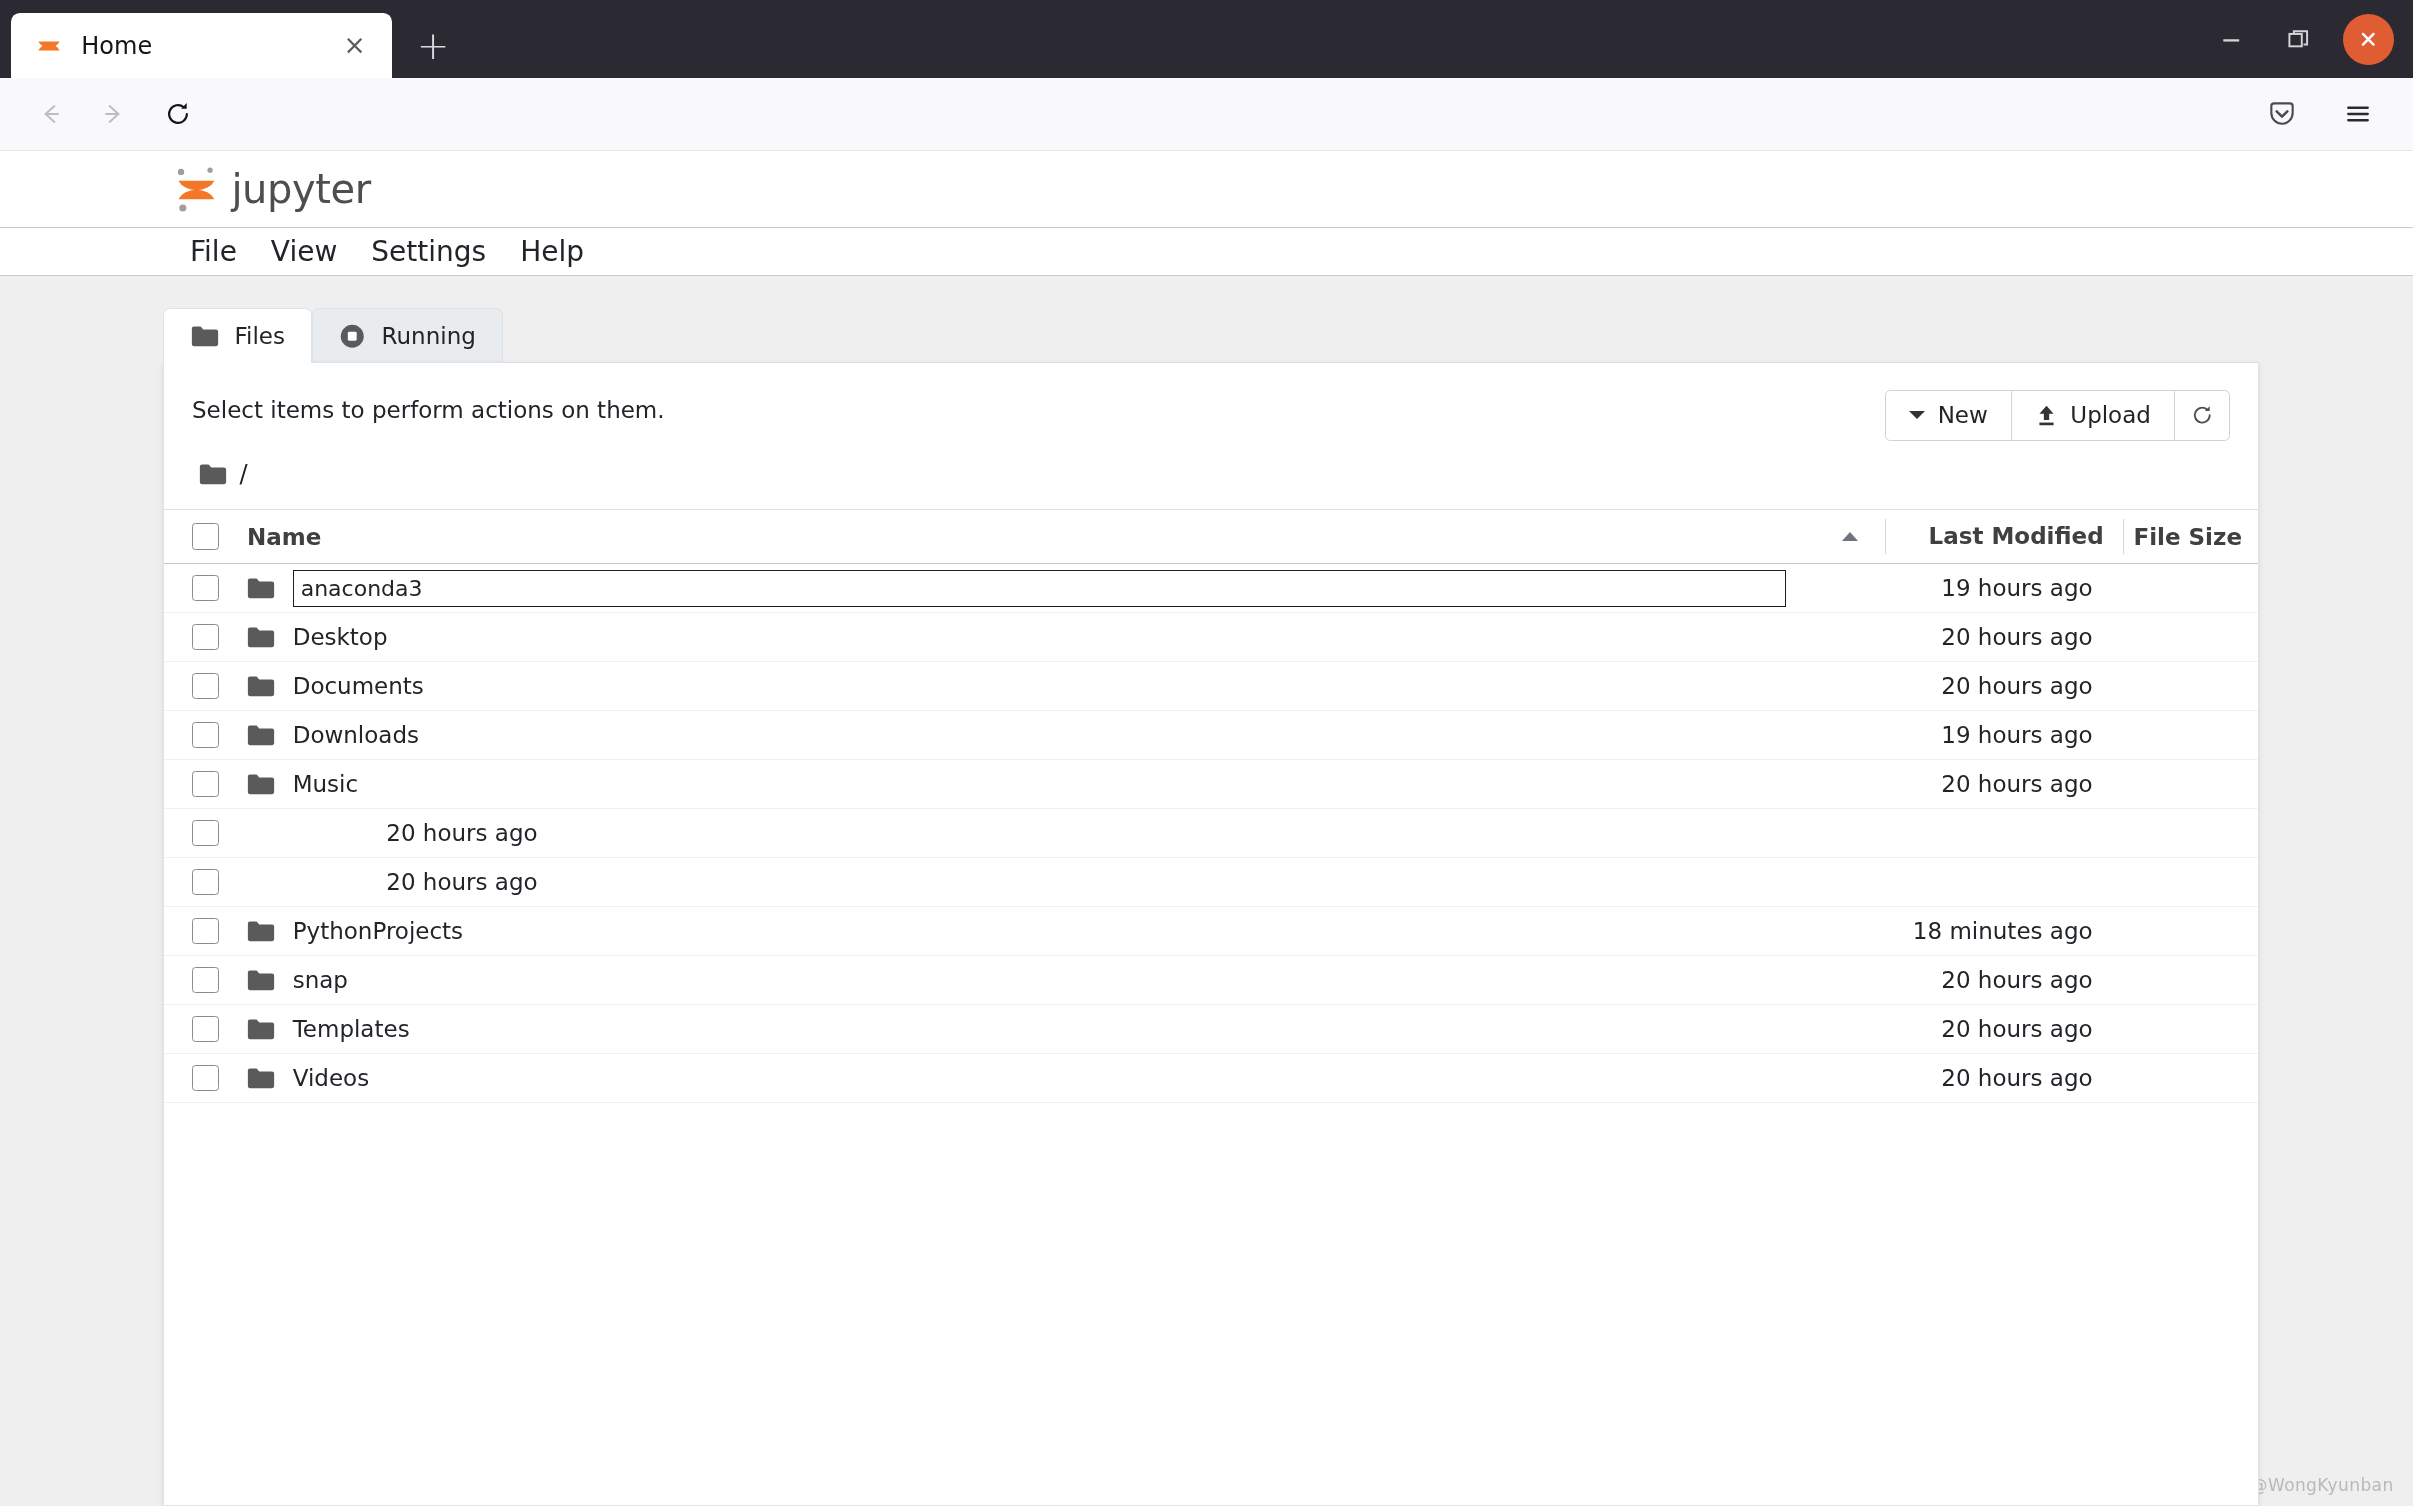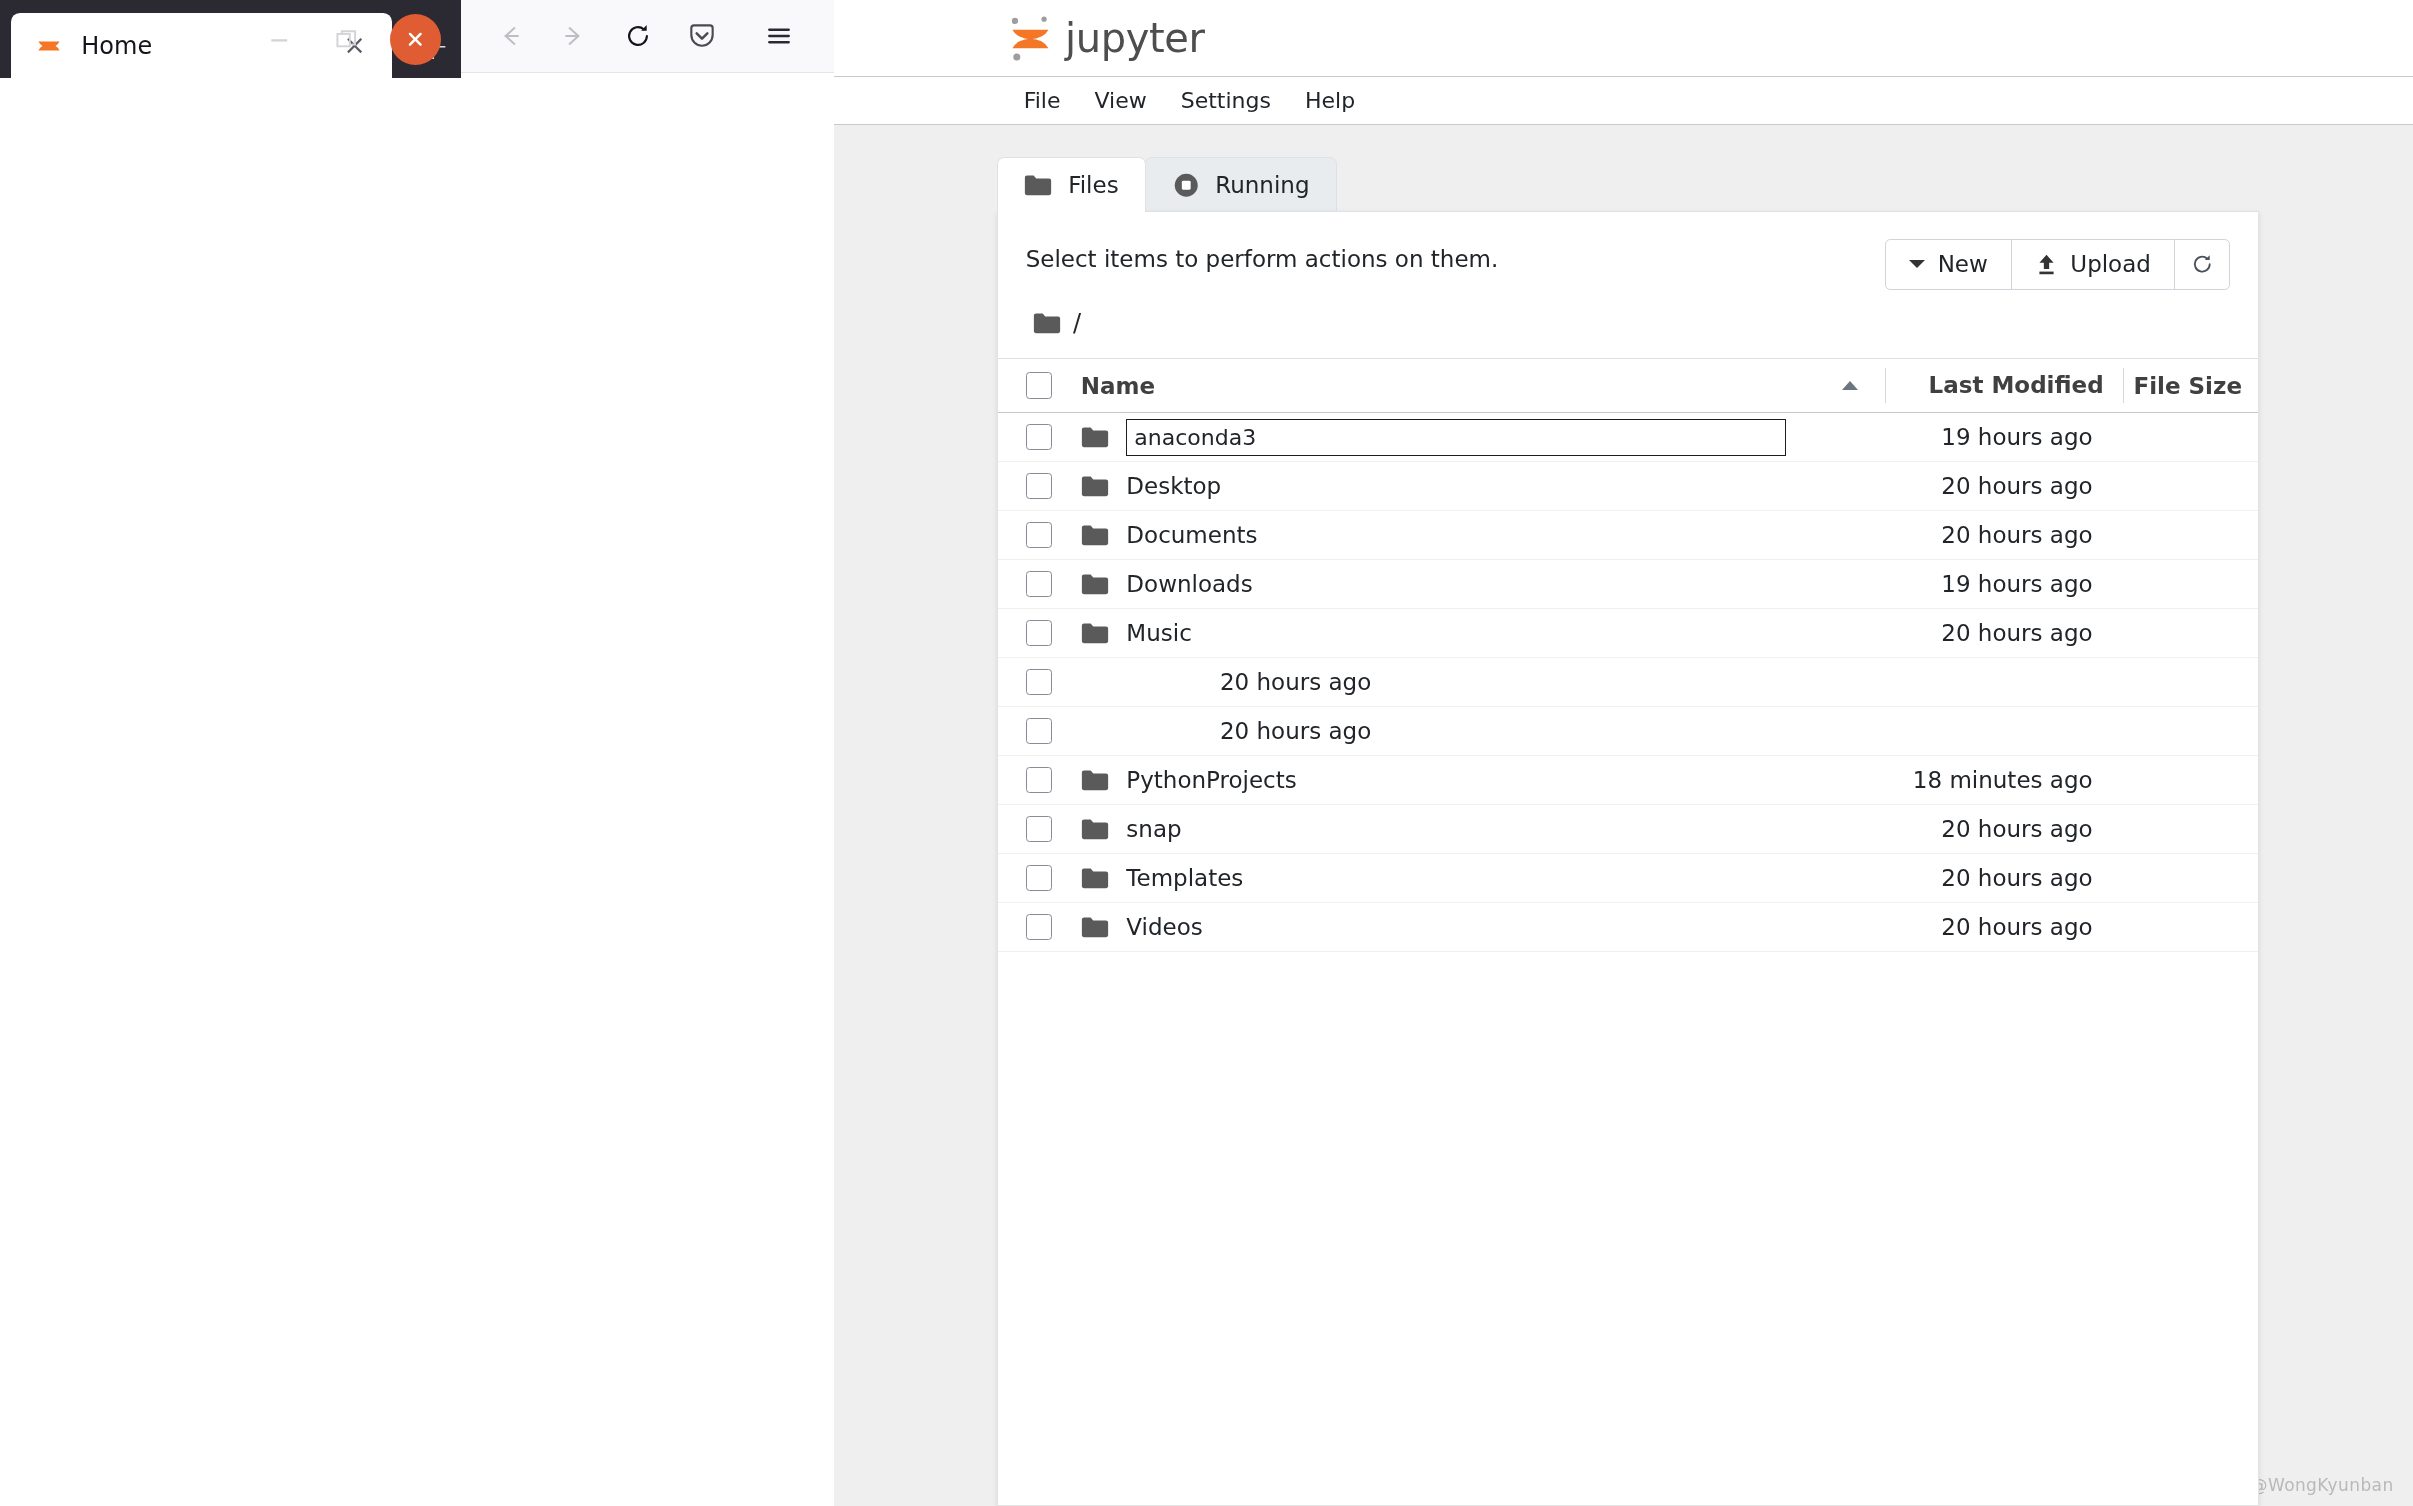--- a/index.html
+++ b/index.html
@@ -10,20 +10,21 @@
     overflow: hidden;
     font-family: "DejaVu Sans", "Liberation Sans", sans-serif;
     background: #ffffff;
   }
 
   
   .browser-window {
     width: 2413px;
     height: 1506px;
     display: flex;
+    flex-direction: column;
     background: #ffffff;
   }
 
   .tabstrip {
     height: 78px;
     background: #2b2a33;
     display: flex;
     align-items: flex-end;
     padding: 0 0 0 10.6px;
     position: relative;
@@ -217,21 +218,21 @@
     background: #ffffff;
     border-top: 0.9px solid #c9c9c9;
     border-bottom: 0.9px solid #c9c9c9;
     display: flex;
     align-items: center;
     padding-left: 173px;
     gap: 0;
   }
 
   .jp-menu-item {
-    font-size: 22px;
+    font-size: 28px;
     color: #212529;
     padding: 0 17px;
     line-height: 48px;
   }
 
   .jp-body {
     flex: 1;
     background: #efeff0;
     padding: 32px 0 0 0;
     position: relative;

